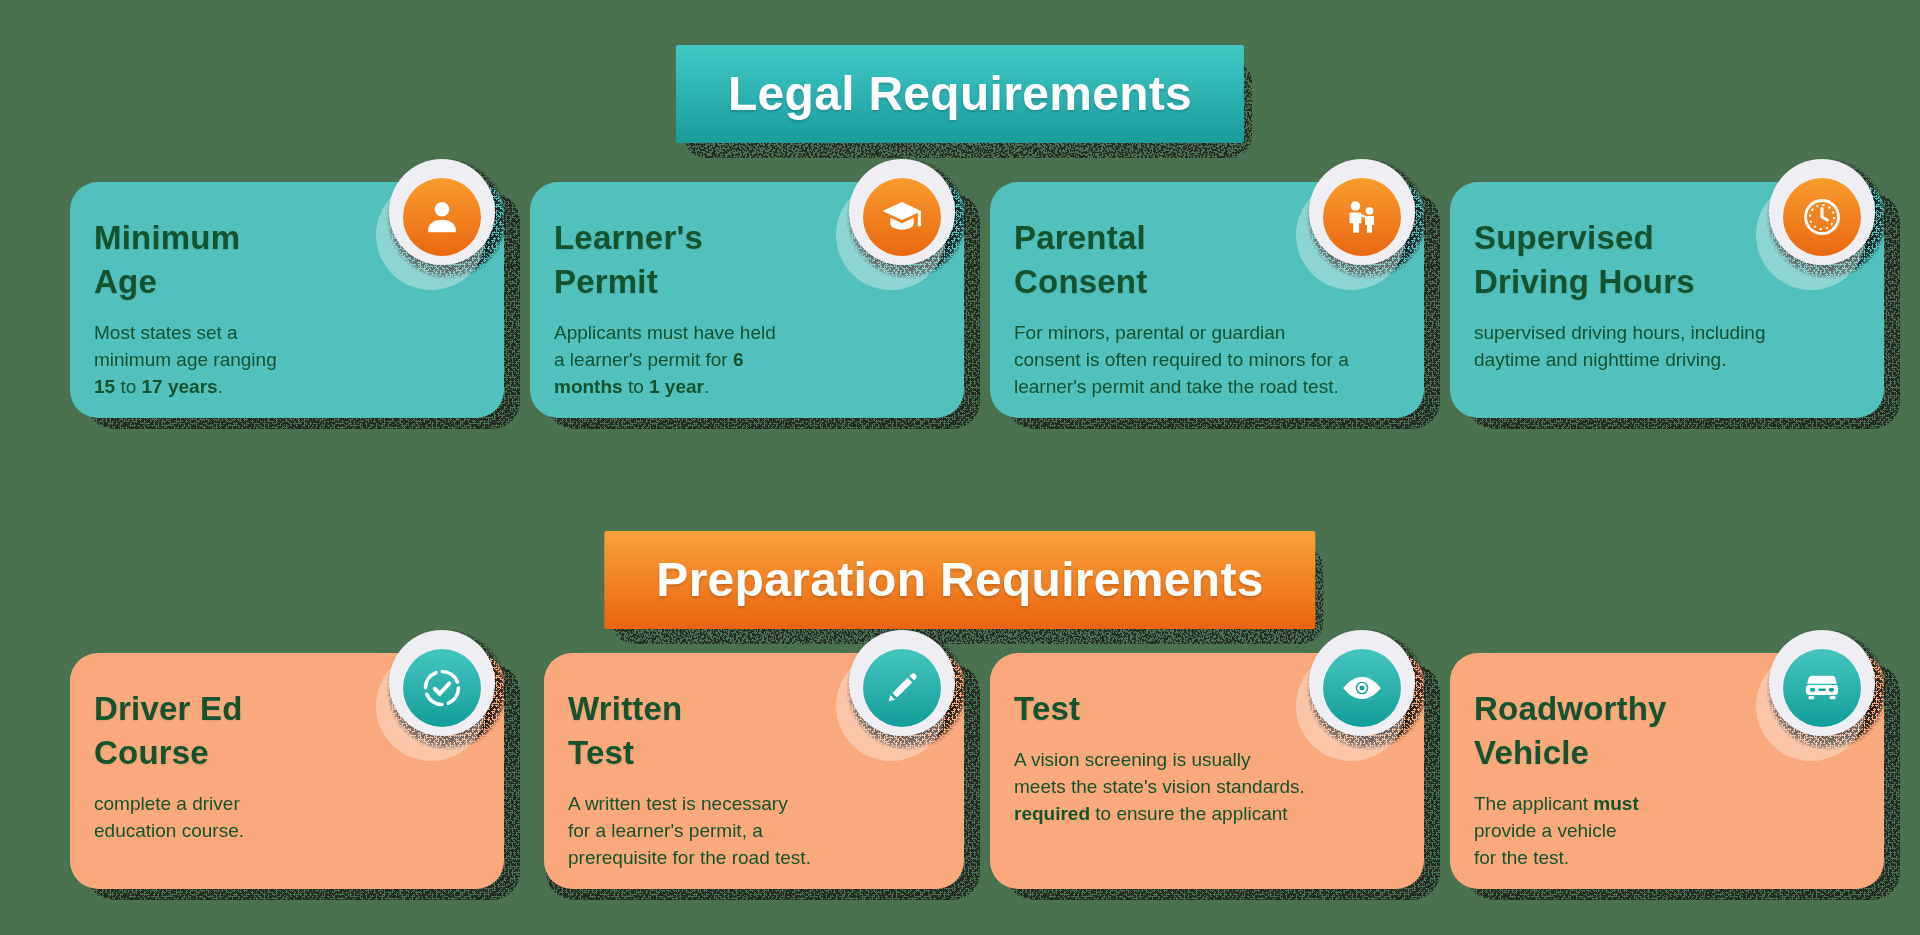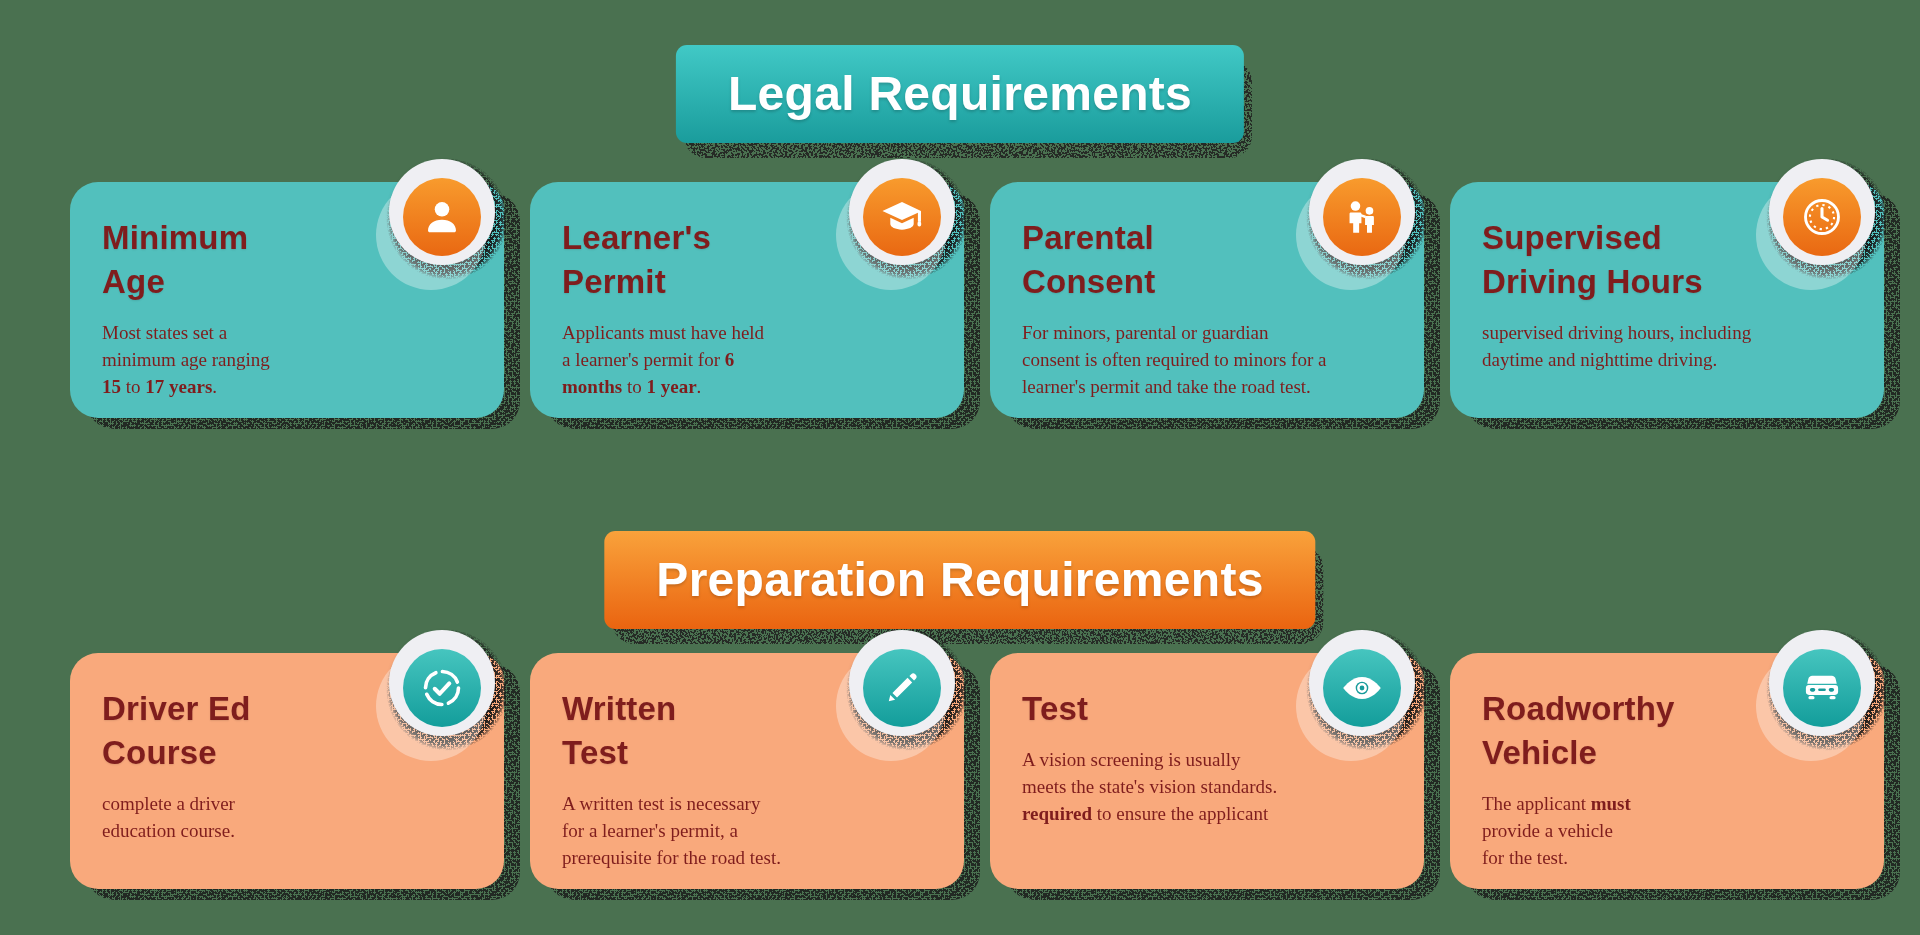--- a/index.html
+++ b/index.html
@@ -10,36 +10,36 @@
     -webkit-font-smoothing:antialiased;
   }
   .stipple{filter:url(#dissolve);}
 
   
   .banner-wrap{position:absolute;left:50%;transform:translateX(-50%);}
   .pos-banner-legal{top:45px;}
   .pos-banner-prep{top:531px;}
   .banner-shadow{position:absolute;inset:0;transform:translate(8px,15px);border-radius:22px;background:rgba(28,28,28,.85);}
   .banner{
-    position:relative;height:98px;line-height:98px;padding:0 52px;border-radius:11px;
+    position:relative;height:98px;line-height:98px;padding:0 52px;border-radius:2px;
     color:#ffffff;font-size:48px;font-weight:700;white-space:nowrap;letter-spacing:.3px;
     text-shadow:0 2px 3px rgba(0,0,0,.18);
   }
 
   
   .row{position:absolute;left:70px;right:36px;height:236px;display:flex;gap:26px;}
   .pos-row-legal{top:182px;}
   .pos-row-prep{top:653px;}
   .card-wrap{flex:1;position:relative;}
   .card-shadow{position:absolute;inset:0;transform:translate(16px,11px);border-radius:28px;background:rgba(28,28,28,.82);}
-  .card{position:absolute;inset:0;border-radius:28px;padding:34px 26px 0 32px;color:#7f1d1d;}
+  .card{position:absolute;inset:0;border-radius:28px;padding:34px 26px 0 24px;color:#14532d;}
   .card-title{font-size:33px;line-height:44px;font-weight:700;letter-spacing:.2px;text-shadow:0 1px 2px rgba(0,0,0,.10);}
   .title-line{white-space:nowrap;}
   .card-body{margin-top:15px;font-size:19px;line-height:27px;font-weight:400;}
-  .body-line{white-space:nowrap;font-family:Liberation Serif, serif;}
+  .body-line{white-space:nowrap;}
   .card-body .b{font-weight:700;}
 
   
   .badge{position:absolute;top:-23px;right:9px;width:106px;height:106px;}
   .badge-ring-shadow{
     position:absolute;left:-27px;top:-25px;width:170px;height:170px;border-radius:50%;
     background:radial-gradient(circle, rgba(25,25,25,.95) 0 41%, rgba(25,25,25,.82) 46%, rgba(25,25,25,0) 50.5%);
   }
   .badge-halo{position:absolute;left:-13px;top:21px;width:110px;height:110px;border-radius:50%;background:rgba(255,255,255,.34);}
   .badge-white{position:absolute;inset:0;border-radius:50%;background:radial-gradient(circle,#ffffff 0 43%,#EFEFF3 44%);box-shadow:0 2px 4px rgba(0,0,0,.10);}
@@ -205,21 +205,21 @@
               <div class="title-line">Course</div>
             </div>
             <div class="card-body">
               <div class="body-line"><span>complete a driver</span></div>
               <div class="body-line"><span>education course.</span></div>
             </div>
           </div>
         </div>
         <div class="card-wrap">
           <div class="card-shadow stipple"></div>
-          <div class="card" style="background: rgb(249, 169, 124);">
+          <div class="card" style="background: rgb(249, 169, 124); margin-left: 14px;">
             <div class="badge">
               <div class="badge-ring-shadow stipple"></div>
               <div class="badge-halo"></div>
               <div class="badge-white"></div>
               <div class="badge-disc" style="background: linear-gradient(rgb(70, 197, 191), rgb(19, 157, 155));">
                 <svg viewBox="0 0 24 24">
                   <path fill="#fff" d="M5.1 18.9l.8-3.3 2.5 2.5zM7 14.6 14.9 6.7l2.4 2.4-7.9 7.9zM15.9 5.7l.9-.9c.6-.6 1.5-.6 2.1 0l.3.3c.6.6.6 1.5 0 2.1l-.9.9z"></path>
                 </svg>
               </div>
             </div>

